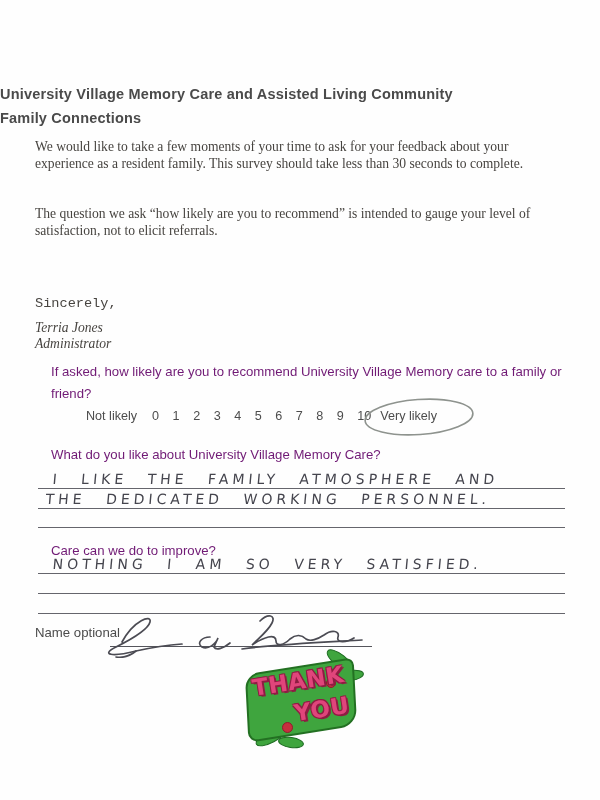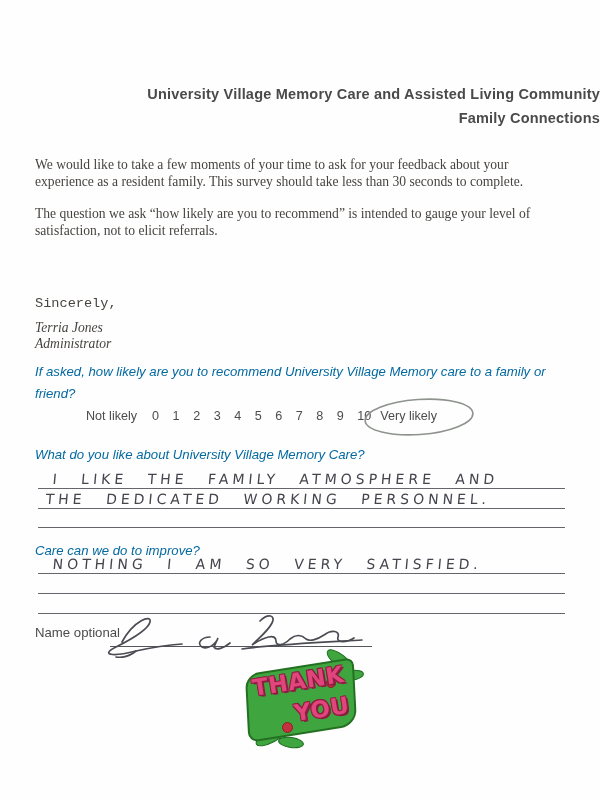--- a/index.html
+++ b/index.html
@@ -1,39 +1,39 @@
 <!DOCTYPE html>
 <html><head>
 <meta charset="utf-8">
 <style>
   html,body{margin:0;padding:0;}
   body{width:600px;height:800px;background:#ffffff;position:relative;
        font-family:"Liberation Sans",sans-serif;overflow:hidden;}
   .page{position:absolute;inset:0;background:#fefefe;}
 
   
-  .title,.subtitle{position:absolute;left:0;right:0;text-align:right;
+  .title,.subtitle{position:absolute;left:0;right:0;text-align:left;
        font-weight:bold;font-size:14.5px;line-height:20px;color:#4a4a4a;
        font-family:"Liberation Sans",sans-serif;letter-spacing:.2px;}
   .title{top:84px;}
   .subtitle{top:108px;}
 
   
   .serif-p{position:absolute;left:35px;width:526px;
        font-family:"Liberation Serif",serif;font-size:13.6px;line-height:17.6px;
        color:#474440;}
-  .p1{top:142px}.p2{top:191px}.p3{top:237px}
+  .p1{top:124px}.p2{top:191px}.p3{top:237px}
   .closing{position:absolute;left:35px;top:296px;font-family:Liberation Mono, monospace;
        font-size:13.6px;color:#474440;}
   .signatory{position:absolute;left:35px;top:320px;font-family:"Liberation Serif",serif;
        font-size:13.6px;line-height:15.5px;color:#474440;font-style:italic;}
 
   
-  .q{position:absolute;left:35px;font-family:"Liberation Sans",sans-serif;
-       font-size:13.2px;line-height:22px;color:#0369a1;font-style:italic;}
+  .q{position:absolute;left:51px;font-family:"Liberation Sans",sans-serif;
+       font-size:13.2px;line-height:22px;color:#701a75;}
   .q-recommend{top:361px;width:514px;}
   .q-like{top:444px;}
   .q-improve{top:540px;}
 
   
   .scale-row{position:absolute;left:86px;top:409px;display:flex;align-items:center;
        font-size:12.6px;color:#4c4c4c;}
   .scale-label{margin-right:15px;}
   .scale-numbers{display:flex;gap:13.5px;}
   .very-wrap{margin-left:9px;position:relative;display:inline-block;}

